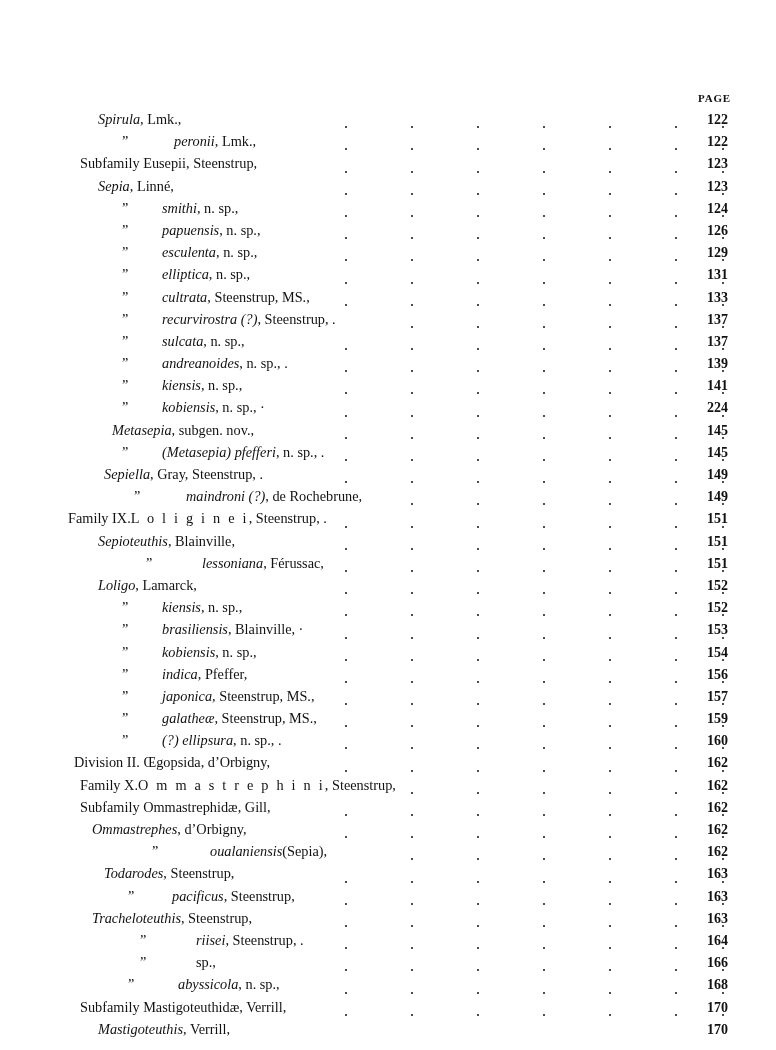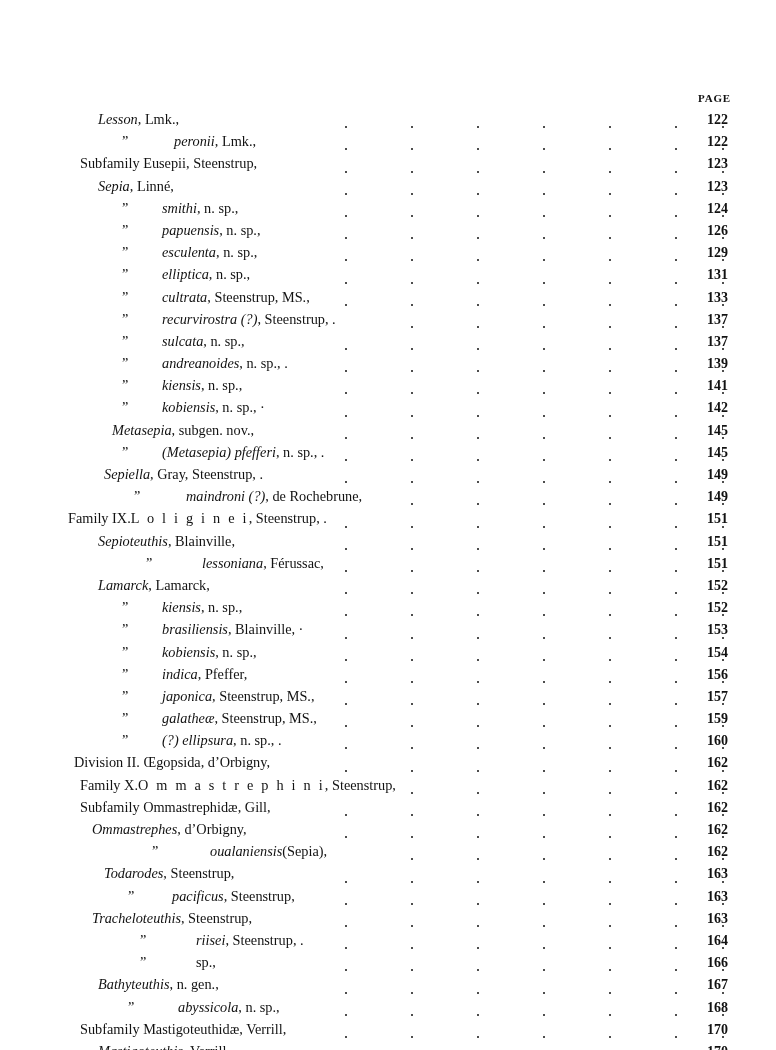--- a/index.html
+++ b/index.html
@@ -120,21 +120,21 @@
 <body>
 
 <div class="page">
 
 
   <div class="page-col-label">PAGE</div>
 
   <div class="toc" id="toc-list">
       <div class="toc-row" style="position: relative;">
         <div class="entry" style="margin-left: 36px;">
-          <span class="it">Lesson</span>
+          <span class="it">Spirula</span>
           <span>, Lmk.,</span>
         </div>
         <div class="leader"></div>
         <div class="pagenum">122</div>
         <div class="dotrow">
           <span class="dot" style="left: 283px;"></span>
           <span class="dot" style="left: 349px;"></span>
           <span class="dot" style="left: 415px;"></span>
           <span class="dot" style="left: 481px;"></span>
           <span class="dot" style="left: 547px;"></span>
@@ -355,21 +355,21 @@
           <span class="dot" style="left: 660px;"></span>
         </div>
       </div>
       <div class="toc-row" style="position: relative;">
         <div class="entry" style="margin-left: 60px;">
           <span class="ditto" style="width: 40px;">”</span>
           <span class="it">kobiensis</span>
           <span>, n. sp.,   ·</span>
         </div>
         <div class="leader"></div>
-        <div class="pagenum">142</div>
+        <div class="pagenum">224</div>
         <div class="dotrow">
           <span class="dot" style="left: 283px;"></span>
           <span class="dot" style="left: 349px;"></span>
           <span class="dot" style="left: 415px;"></span>
           <span class="dot" style="left: 481px;"></span>
           <span class="dot" style="left: 547px;"></span>
           <span class="dot" style="left: 613px;"></span>
           <span class="dot" style="left: 660px;"></span>
         </div>
       </div>
@@ -490,21 +490,21 @@
           <span class="dot" style="left: 349px;"></span>
           <span class="dot" style="left: 415px;"></span>
           <span class="dot" style="left: 481px;"></span>
           <span class="dot" style="left: 547px;"></span>
           <span class="dot" style="left: 613px;"></span>
           <span class="dot" style="left: 660px;"></span>
         </div>
       </div>
       <div class="toc-row" style="position: relative;">
         <div class="entry" style="margin-left: 36px;">
-          <span class="it">Lamarck</span>
+          <span class="it">Loligo</span>
           <span>, Lamarck,</span>
         </div>
         <div class="leader"></div>
         <div class="pagenum">152</div>
         <div class="dotrow">
           <span class="dot" style="left: 283px;"></span>
           <span class="dot" style="left: 349px;"></span>
           <span class="dot" style="left: 415px;"></span>
           <span class="dot" style="left: 481px;"></span>
           <span class="dot" style="left: 547px;"></span>
@@ -793,37 +793,20 @@
           <span class="dot" style="left: 660px;"></span>
         </div>
       </div>
       <div class="toc-row" style="position: relative;">
         <div class="entry" style="margin-left: 78px;">
           <span class="ditto" style="width: 56px;">”</span>
           <span class="sp">sp.,</span>
         </div>
         <div class="leader"></div>
         <div class="pagenum">166</div>
-        <div class="dotrow">
-          <span class="dot" style="left: 283px;"></span>
-          <span class="dot" style="left: 349px;"></span>
-          <span class="dot" style="left: 415px;"></span>
-          <span class="dot" style="left: 481px;"></span>
-          <span class="dot" style="left: 547px;"></span>
-          <span class="dot" style="left: 613px;"></span>
-          <span class="dot" style="left: 660px;"></span>
-        </div>
-      </div>
-      <div class="toc-row" style="position: relative;">
-        <div class="entry" style="margin-left: 36px;">
-          <span class="it">Bathyteuthis</span>
-          <span>, n. gen.,</span>
-        </div>
-        <div class="leader"></div>
-        <div class="pagenum">167</div>
         <div class="dotrow">
           <span class="dot" style="left: 283px;"></span>
           <span class="dot" style="left: 349px;"></span>
           <span class="dot" style="left: 415px;"></span>
           <span class="dot" style="left: 481px;"></span>
           <span class="dot" style="left: 547px;"></span>
           <span class="dot" style="left: 613px;"></span>
           <span class="dot" style="left: 660px;"></span>
         </div>
       </div>

